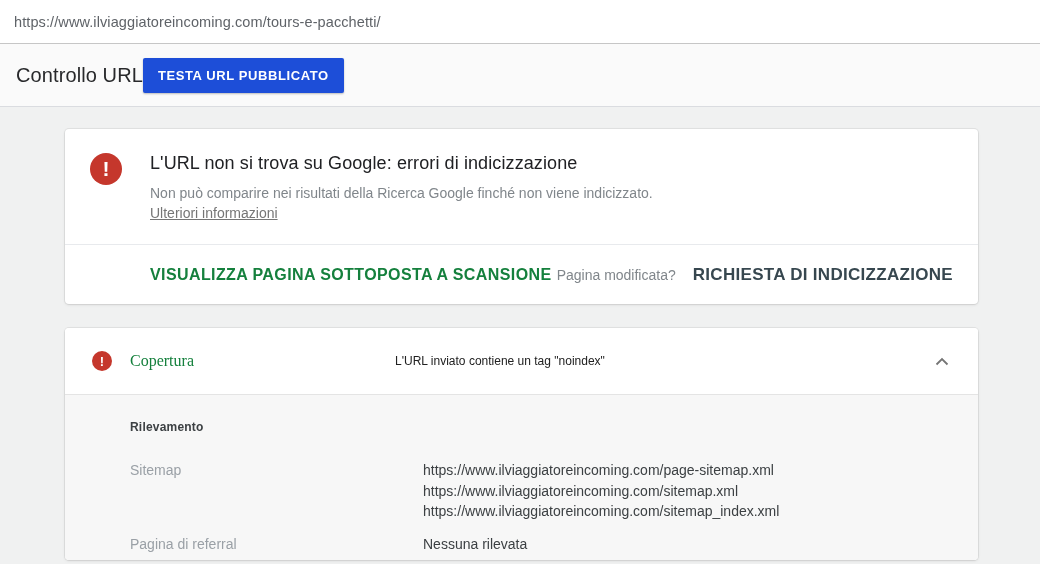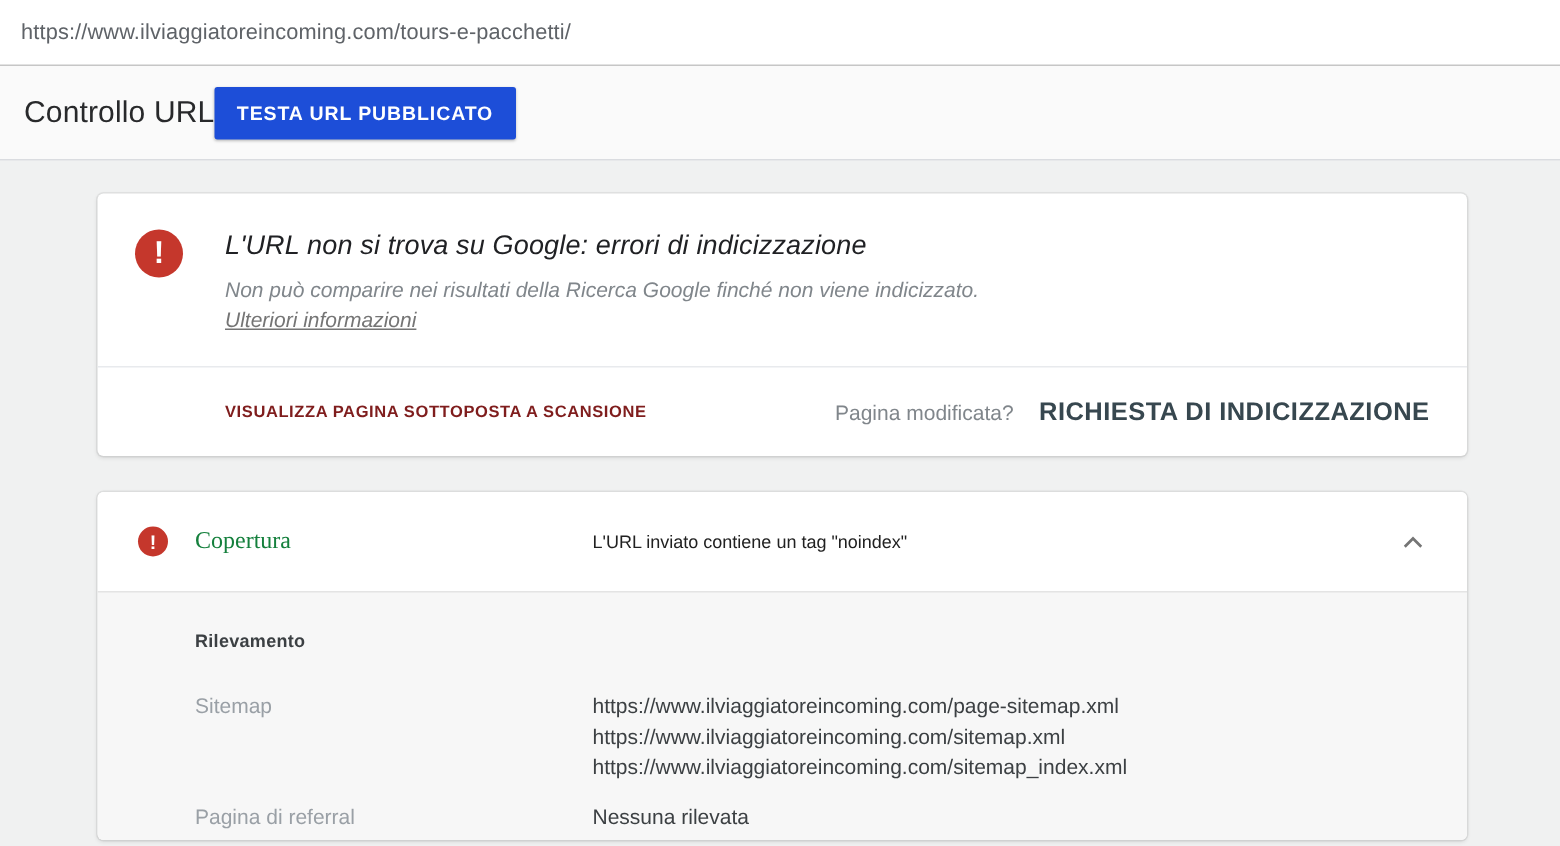--- a/index.html
+++ b/index.html
@@ -50,38 +50,38 @@
     display: flex; align-items: flex-start;
     padding: 24px 24px 21px 25px;
   }
   .err-circle {
     width: 32px; height: 32px; border-radius: 50%;
     background: #c5372c; color: #ffffff;
     display: flex; align-items: center; justify-content: center;
     font-weight: bold; font-size: 21px; flex: 0 0 32px;
   }
   .err-circle.small { width: 20px; height: 20px; flex: 0 0 20px; font-size: 13px; }
-  .status-texts { margin-left: 28px; font-style: italic; }
+  .status-texts { margin-left: 28px; }
   .status-title { font-size: 18px; color: #202124; letter-spacing: .1px; }
   .status-desc { font-size: 14px; color: #80868b; margin-top: 9px; line-height: 20px; }
   .status-link {
     display: inline-block;
     font-size: 14px; color: #757575; text-decoration: underline;
     line-height: 20px; cursor: pointer;
   }
   .card-divider { border-top: 1px solid #e8eaed; }
   
   .status-actions {
     height: 59px; display: flex; align-items: center;
     padding: 0 25px 0 85px;
   }
   .disabled-action {
     background: none; border: none; font-family: inherit;
-    font-size: 11px; font-weight: bold; letter-spacing: .4px;
-    color: #7f1d1d; cursor: default;
+    font-size: 16px; font-weight: bold; letter-spacing: .4px;
+    color: #15803d; cursor: default;
   }
   .actions-right { margin-left: auto; display: flex; align-items: center; }
   .page-changed { font-size: 14px; color: #80868b; }
   .request-indexing {
     background: none; border: none; font-family: inherit;
     font-size: 17px; font-weight: bold; letter-spacing: .3px;
     color: #37474f; margin-left: 17px; cursor: pointer;
   }
   
   .coverage-header {
@@ -98,21 +98,21 @@
     align-items: center; justify-content: center;
   }
   .coverage-detail {
     background: #f7f7f7; border-top: 1px solid #e4e4e4;
     padding: 25px 24px 24px 65px; height: 166px;
   }
   .detail-section-title {
     font-size: 12px; font-weight: bold; color: #3c4043;
     letter-spacing: .2px; margin-bottom: 26px;
   }
-  .detail-row { display: flex; margin-bottom: 12px; }
+  .detail-row { display: flex; margin-bottom: 12px; gap: 28px; }
   .detail-label { flex: 0 0 265px; font-size: 14px; color: #9aa0a6; line-height: 20px; }
   .detail-value { font-size: 14px; color: #3c4043; line-height: 20.5px; }
 </style>
 </head>
 <body>
 
 <div class="url-bar">
   <span class="url-text">https://www.ilviaggiatoreincoming.com/tours-e-pacchetti/</span>
 </div>
 

